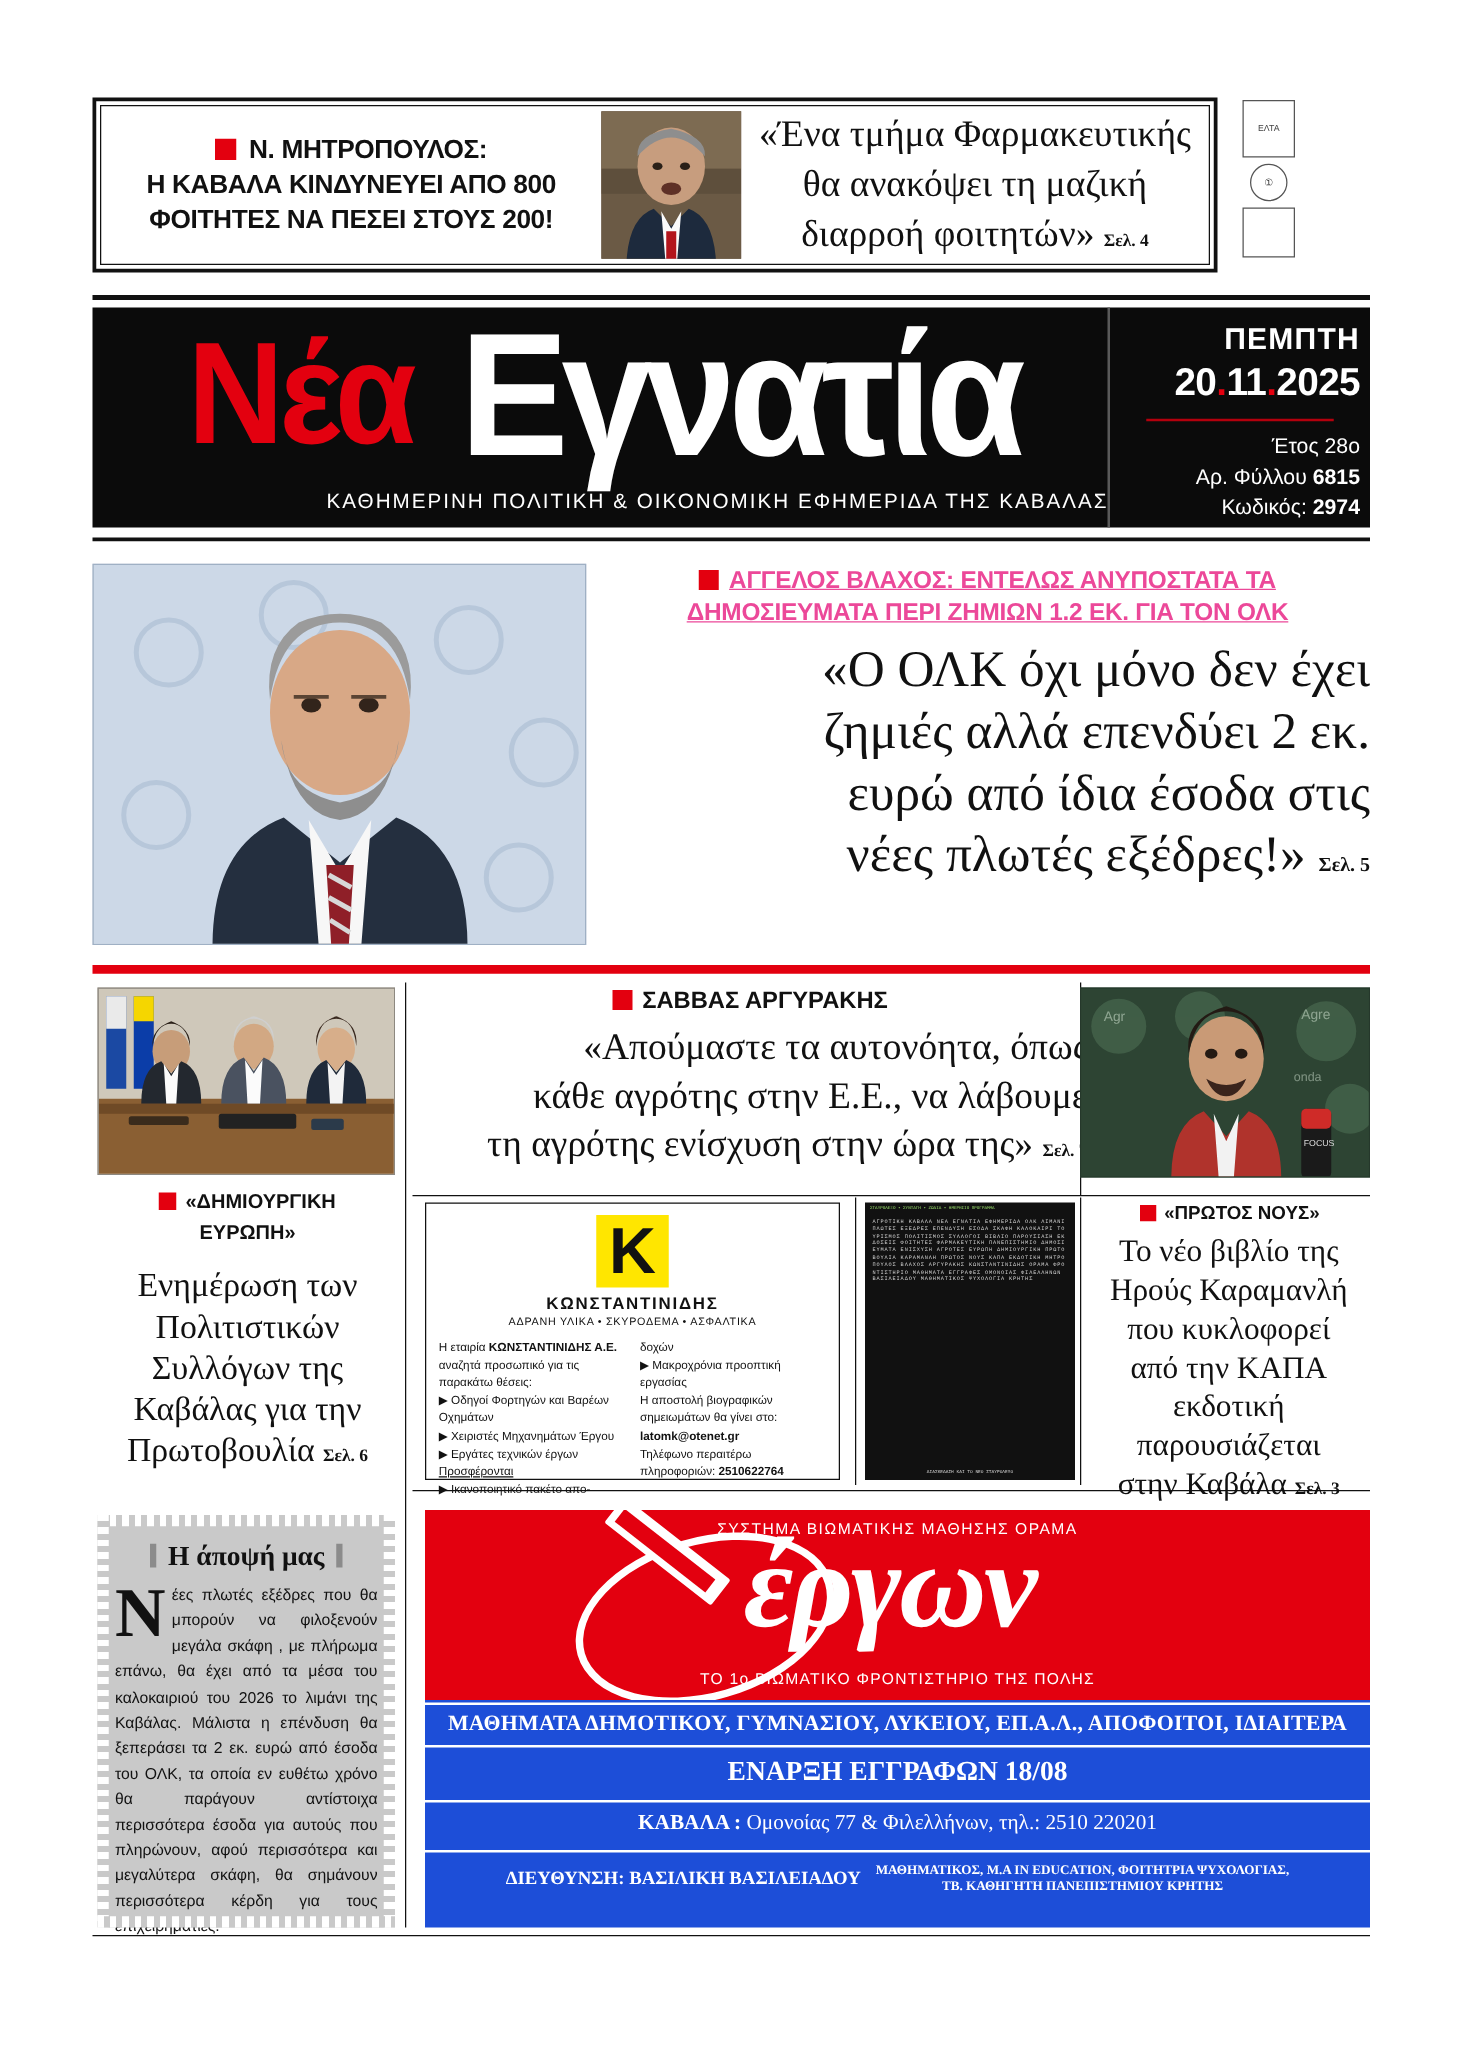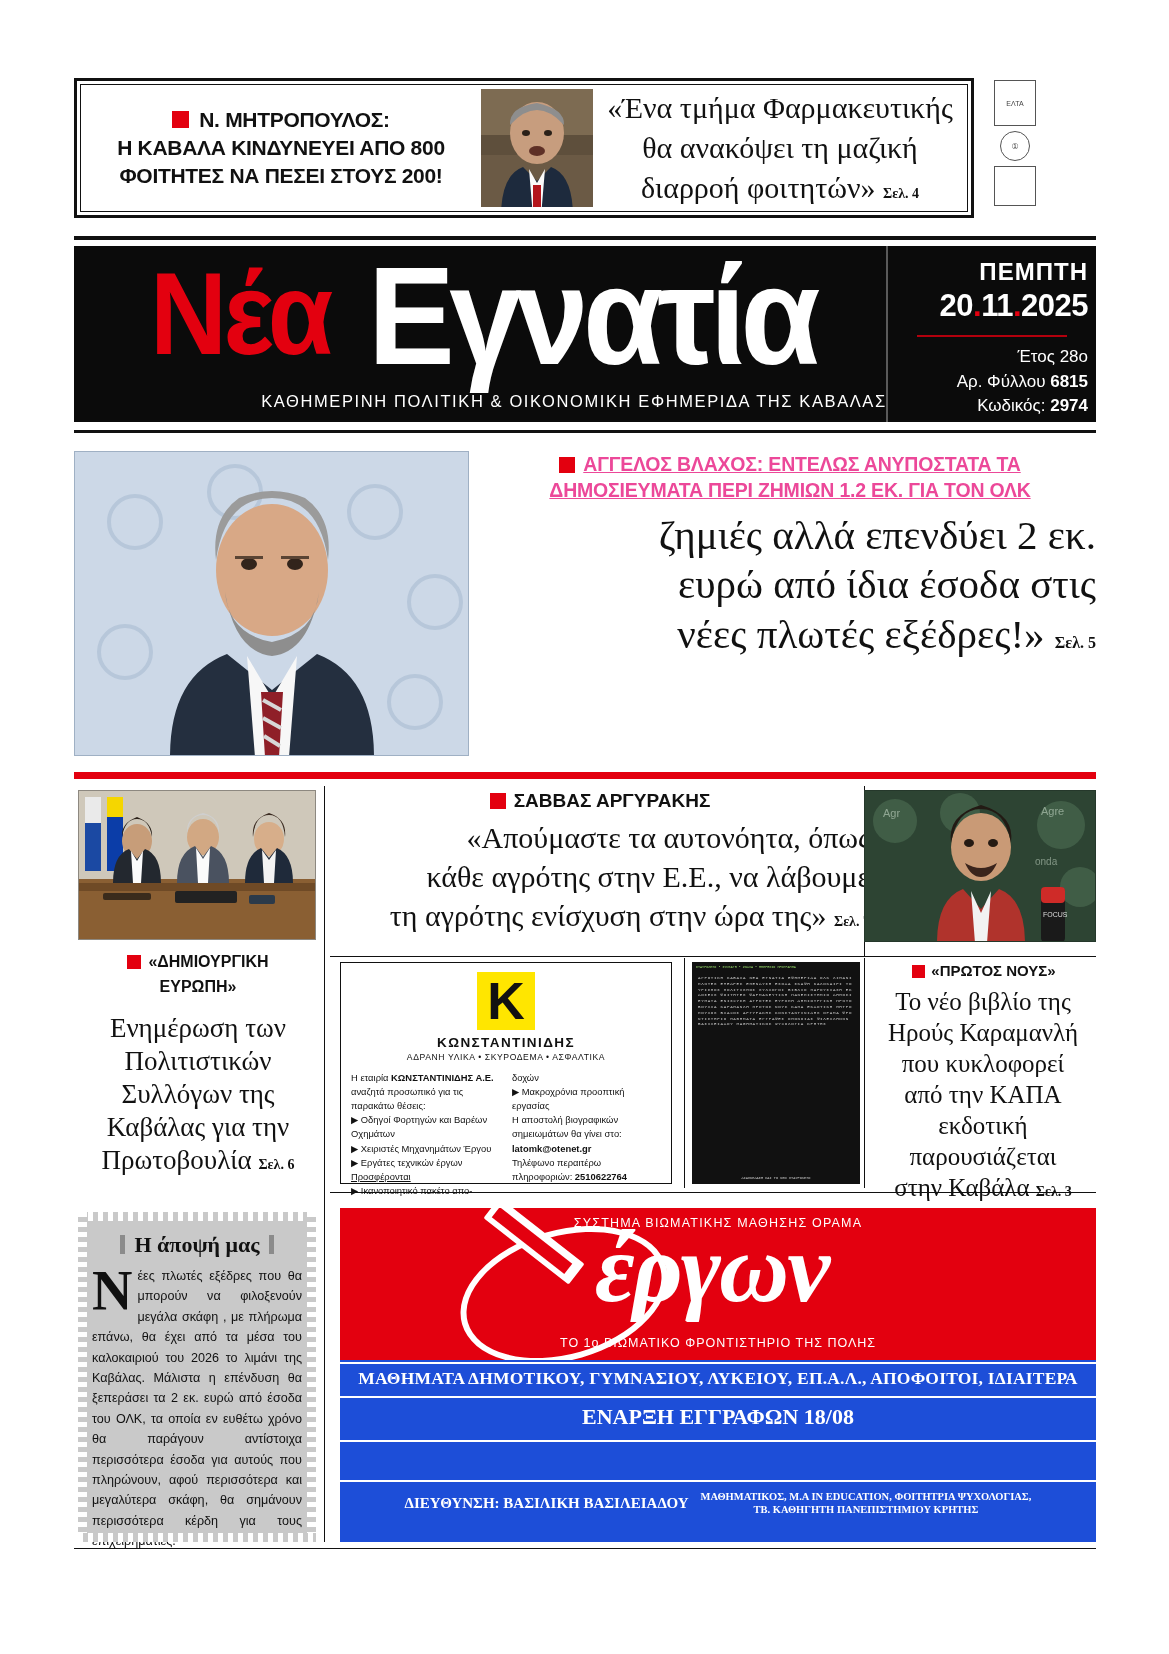--- a/index.html
+++ b/index.html
@@ -233,20 +233,21 @@
           <line x1="189" y1="284" x2="205" y2="294"></line>
         </g>
       </svg>
     </div>
     <div class="lead-text">
       <div class="kicker">
         <span class="redsq"></span><span>ΑΓΓΕΛΟΣ ΒΛΑΧΟΣ: ΕΝΤΕΛΩΣ ΑΝΥΠΟΣΤΑΤΑ ΤΑ</span>
         <div>ΔΗΜΟΣΙΕΥΜΑΤΑ ΠΕΡΙ ΖΗΜΙΩΝ 1.2 ΕΚ. ΓΙΑ ΤΟΝ ΟΛΚ</div>
       </div>
       <div class="lead-head">
+        <div>«Ο ΟΛΚ όχι μόνο δεν έχει</div>
         <div>ζημιές αλλά επενδύει 2 εκ.</div>
         <div>ευρώ από ίδια έσοδα στις</div>
         <div>
           <span>νέες πλωτές εξέδρες!»</span>
           <span class="sel">Σελ. 5</span>
         </div>
       </div>
     </div>
   </div>
 
@@ -410,20 +411,23 @@
       <div class="or-pencil"></div>
       <div class="or-pencil2"></div>
       <div class="or-word">έργων</div>
       <div class="or-sub">ΤΟ 1ο ΒΙΩΜΑΤΙΚΟ ΦΡΟΝΤΙΣΤΗΡΙΟ ΤΗΣ ΠΟΛΗΣ</div>
     </div>
     <div class="or-line" style="top:154px;"></div>
     <div class="or-row or-r1">ΜΑΘΗΜΑΤΑ ΔΗΜΟΤΙΚΟΥ, ΓΥΜΝΑΣΙΟΥ, ΛΥΚΕΙΟΥ, ΕΠ.Α.Λ., ΑΠΟΦΟΙΤΟΙ, ΙΔΙΑΙΤΕΡΑ</div>
     <div class="or-line" style="top:188px;"></div>
     <div class="or-row or-r2">ΕΝΑΡΞΗ ΕΓΓΡΑΦΩΝ 18/08</div>
     <div class="or-line" style="top:232px;"></div>
+    <div class="or-row or-r3">
+      <b>ΚΑΒΑΛΑ :</b><span> Ομονοίας 77 &amp; Φιλελλήνων, τηλ.: 2510 220201</span>
+    </div>
     <div class="or-line" style="top:272px;"></div>
     <div class="or-row or-r4">
       <div class="or-r4-wrap">
         <b>ΔΙΕΥΘΥΝΣΗ: ΒΑΣΙΛΙΚΗ ΒΑΣΙΛΕΙΑΔΟΥ</b>
         <span>
           <span class="small">ΜΑΘΗΜΑΤΙΚΟΣ, M.A IN EDUCATION, ΦΟΙΤΗΤΡΙΑ ΨΥΧΟΛΟΓΙΑΣ,</span>
           <span class="small">ΤΒ. ΚΑΘΗΓΗΤΗ ΠΑΝΕΠΙΣΤΗΜΙΟΥ ΚΡΗΤΗΣ</span>
         </span>
       </div>
     </div>

